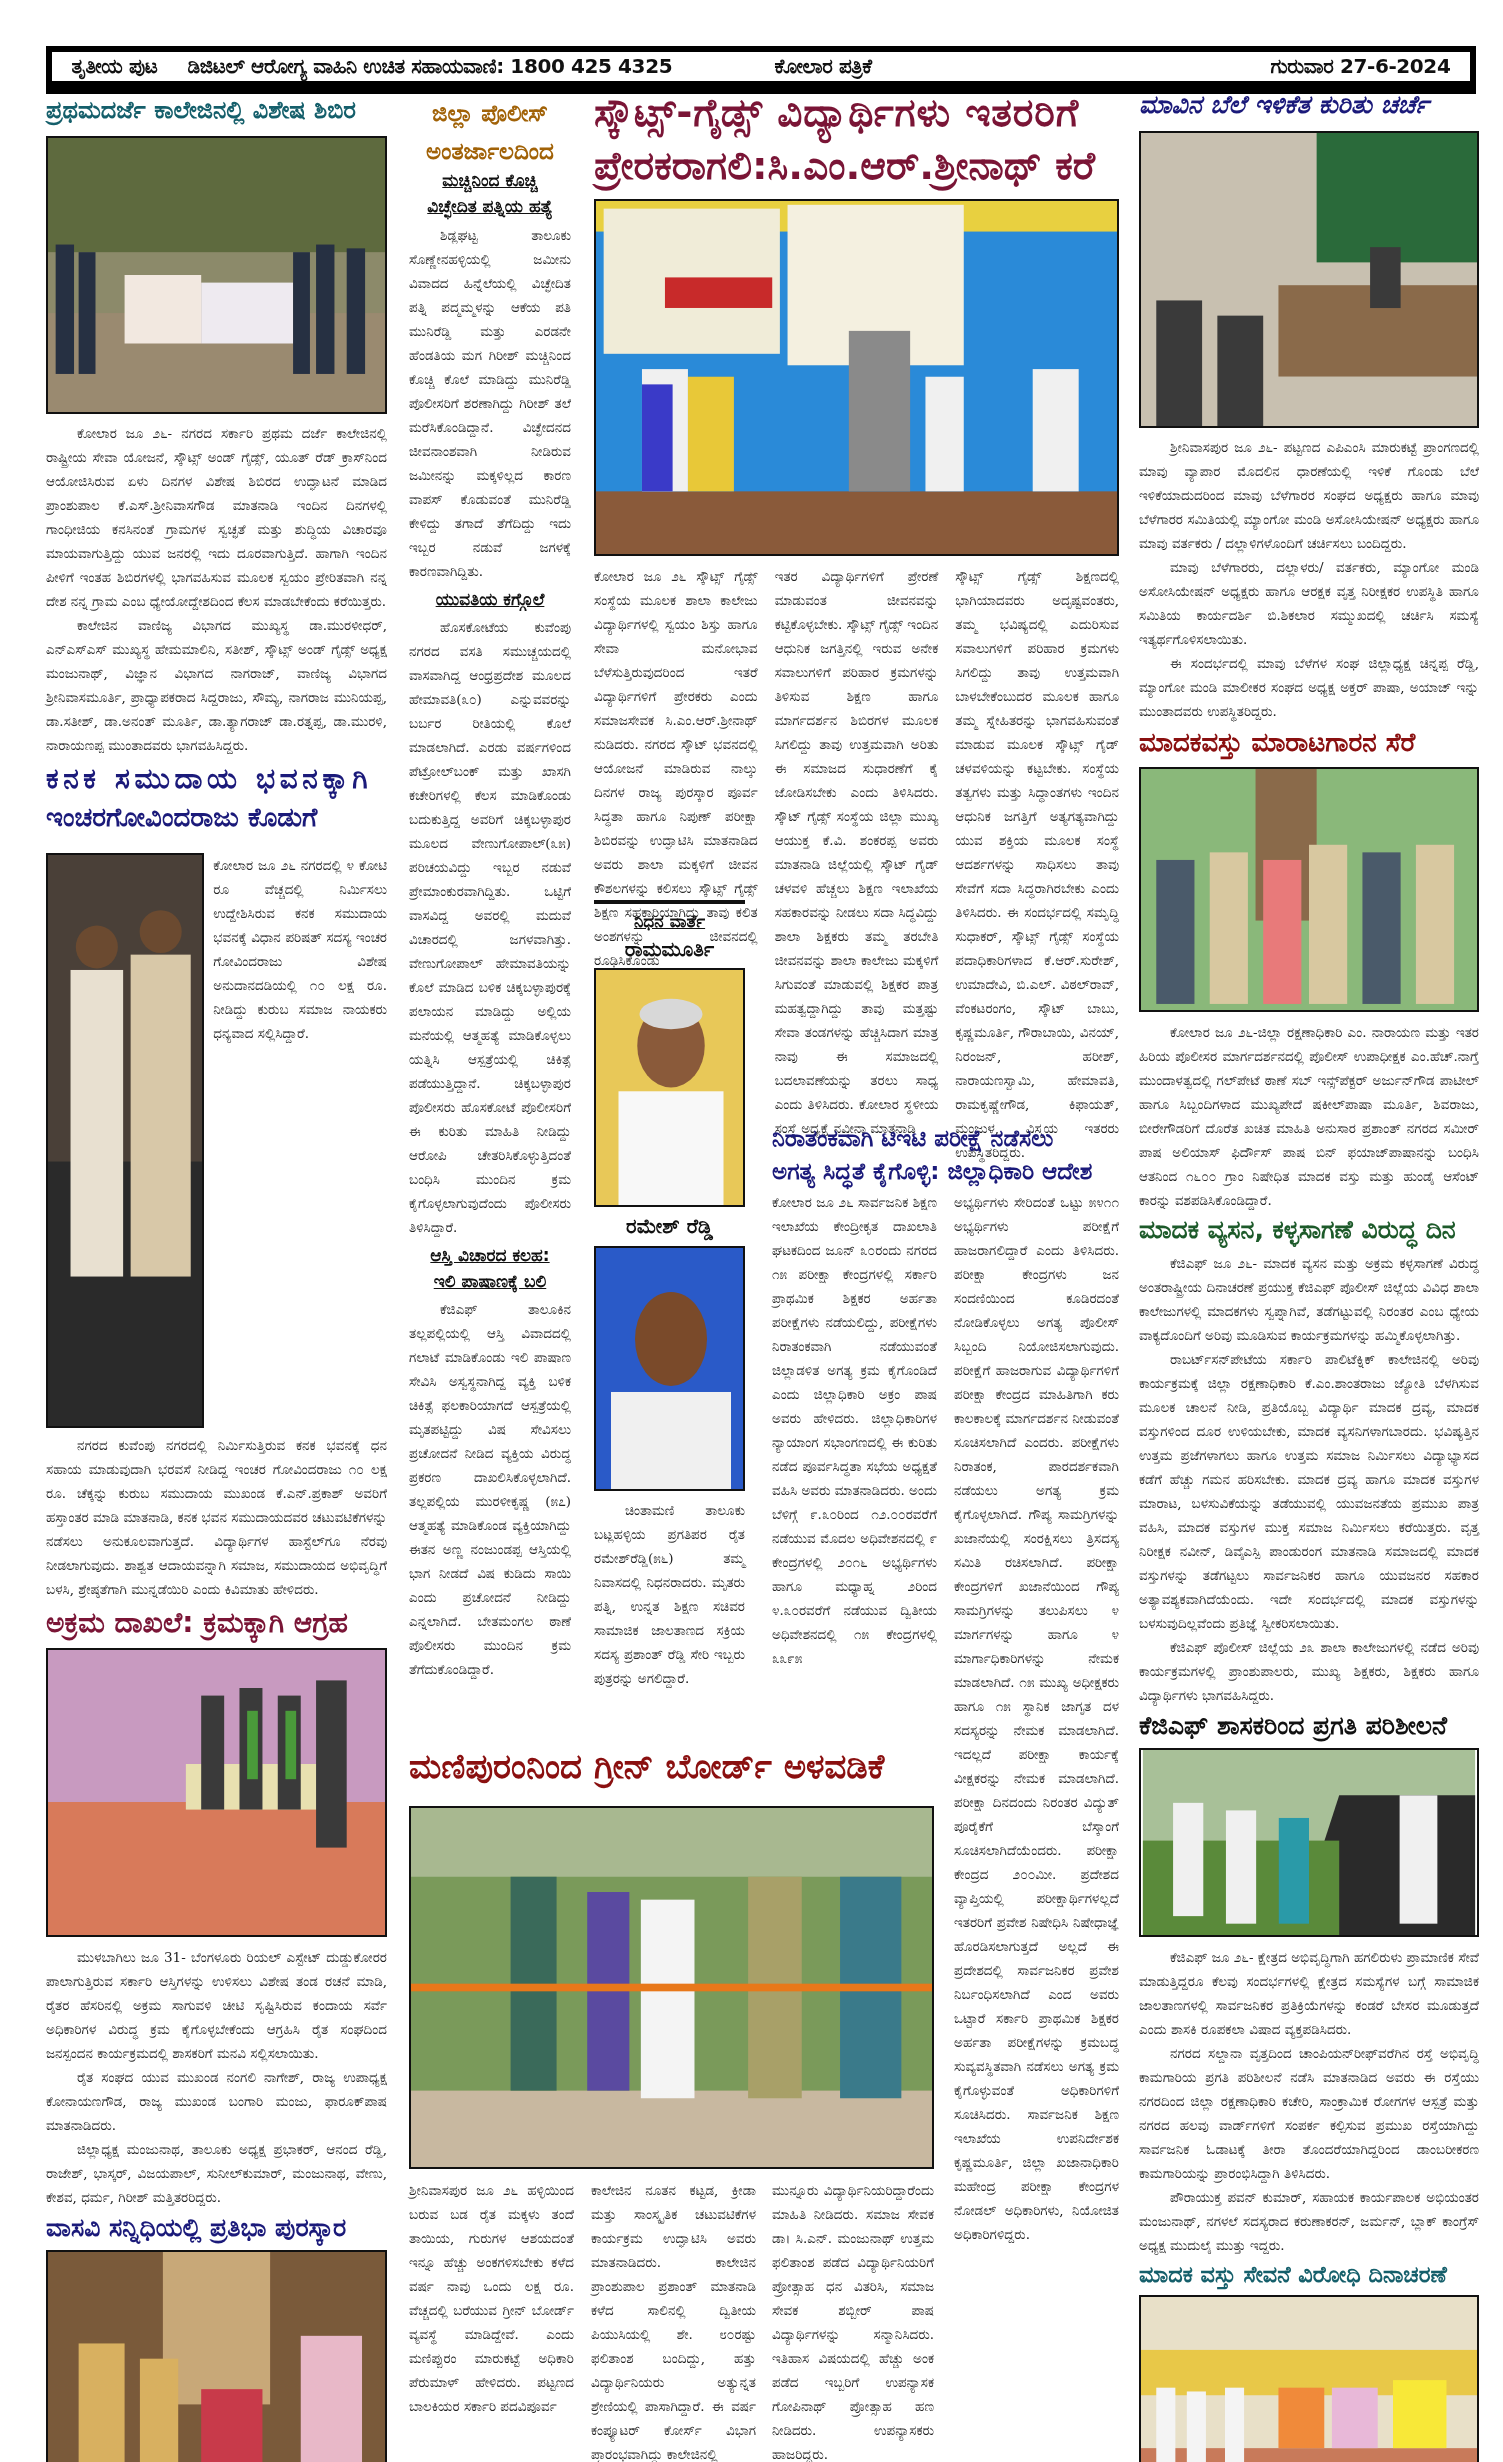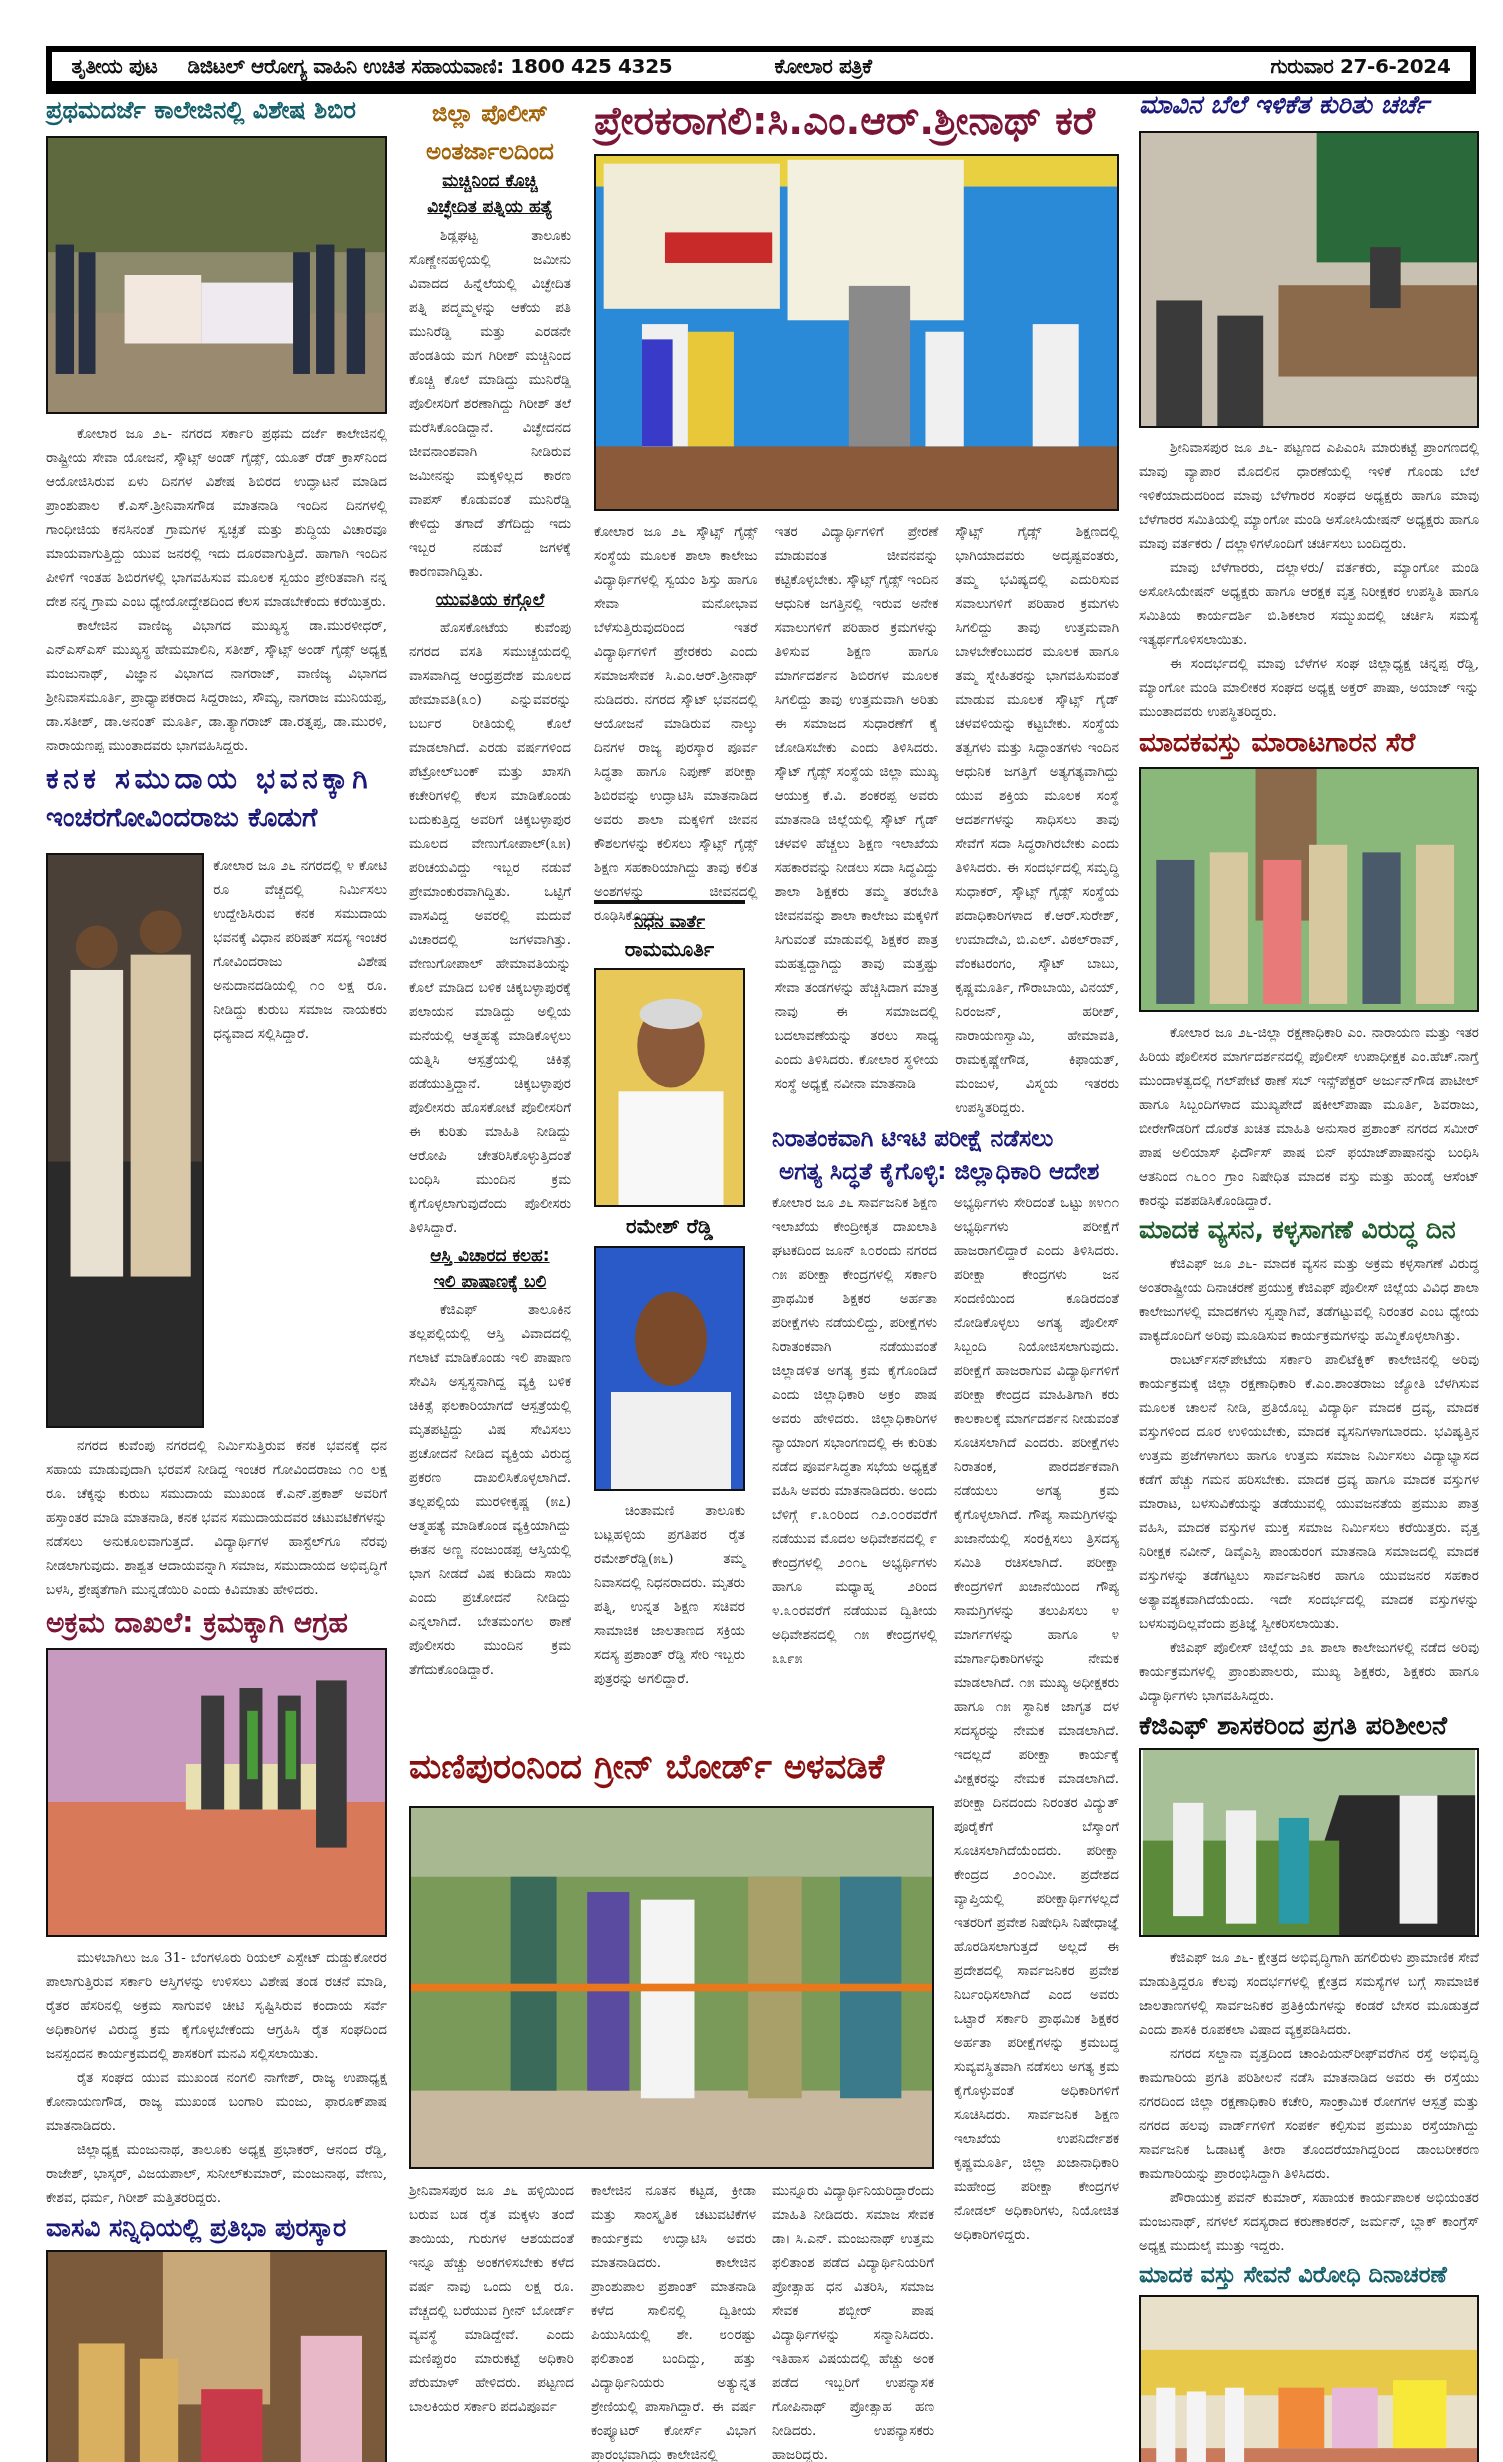--- a/index.html
+++ b/index.html
@@ -153,20 +153,21 @@
       </div>
     <div class="sub">ಆಸ್ತಿ ವಿಚಾರದ ಕಲಹ:</div>
     <div class="sub" style="margin-top:0">ಇಲಿ ಪಾಷಾಣಕ್ಕೆ ಬಲಿ</div>
     <div class="body">
         <p>ಕೆಜಿಎಫ್ ತಾಲೂಕಿನ ತಲ್ಲಪಲ್ಲಿಯಲ್ಲಿ ಆಸ್ತಿ ವಿವಾದದಲ್ಲಿ ಗಲಾಟೆ ಮಾಡಿಕೊಂಡು ಇಲಿ ಪಾಷಾಣ ಸೇವಿಸಿ ಅಸ್ವಸ್ಥನಾಗಿದ್ದ ವ್ಯಕ್ತಿ ಬಳಿಕ ಚಿಕಿತ್ಸೆ ಫಲಕಾರಿಯಾಗದೆ ಆಸ್ಪತ್ರೆಯಲ್ಲಿ ಮೃತಪಟ್ಟಿದ್ದು ವಿಷ ಸೇವಿಸಲು ಪ್ರಚೋದನೆ ನೀಡಿದ ವ್ಯಕ್ತಿಯ ವಿರುದ್ಧ ಪ್ರಕರಣ ದಾಖಲಿಸಿಕೊಳ್ಳಲಾಗಿದೆ. ತಲ್ಲಪಲ್ಲಿಯ ಮುರಳೀಕೃಷ್ಣ (೫೭) ಆತ್ಮಹತ್ಯೆ ಮಾಡಿಕೊಂಡ ವ್ಯಕ್ತಿಯಾಗಿದ್ದು ಈತನ ಅಣ್ಣ ನಂಜುಂಡಪ್ಪ ಆಸ್ತಿಯಲ್ಲಿ ಭಾಗ ನೀಡದೆ ವಿಷ ಕುಡಿದು ಸಾಯಿ ಎಂದು ಪ್ರಚೋದನೆ ನೀಡಿದ್ದು ಎನ್ನಲಾಗಿದೆ. ಬೇತಮಂಗಲ ಠಾಣೆ ಪೊಲೀಸರು ಮುಂದಿನ ಕ್ರಮ ತೆಗೆದುಕೊಂಡಿದ್ದಾರೆ.</p>
       </div>
   </div>
 
   <div class="col c3">
     <div>
+      <div class="hl hl-maroon" style="font-size:39px;letter-spacing:0.8px;">ಸ್ಕೌಟ್ಸ್-ಗೈಡ್ಸ್ ವಿದ್ಯಾರ್ಥಿಗಳು ಇತರರಿಗೆ</div>
       <div class="hl hl-maroon" style="font-size:39px;margin-top:7.7px;">ಪ್ರೇರಕರಾಗಲಿ:ಸಿ.ಎಂ.ಆರ್.ಶ್ರೀನಾಥ್ ಕರೆ</div>
       <div class="photo" style="height:357px;margin-top:10.8px;">
         <svg class="ph" viewBox="0 0 680 462" preserveAspectRatio="none">
           <rect width="680" height="462" fill="#2a8ad8"></rect>
           <rect x="0" y="0" width="680" height="40" fill="#e8d040"></rect>
           <rect x="10" y="10" width="230" height="190" fill="#f0ecd8"></rect>
           <rect x="250" y="5" width="230" height="210" fill="#f4f0e0"></rect>
           <rect x="90" y="100" width="140" height="40" fill="#c82a2a"></rect>
           <rect x="0" y="380" width="680" height="82" fill="#8a5a3a"></rect>
           <g fill="#f0f0f0">
@@ -206,21 +207,21 @@
           <ellipse cx="100" cy="120" rx="48" ry="62" fill="#7a4a2a"></ellipse>
         </svg>
       </div>
       <div class="body">
           <p>ಚಿಂತಾಮಣಿ ತಾಲೂಕು ಬಟ್ಲಹಳ್ಳಿಯ ಪ್ರಗತಿಪರ ರೈತ ರಮೇಶ್‌ರೆಡ್ಡಿ(೫೬) ತಮ್ಮ ನಿವಾಸದಲ್ಲಿ ನಿಧನರಾದರು. ಮೃತರು ಪತ್ನಿ, ಉನ್ನತ ಶಿಕ್ಷಣ ಸಚಿವರ ಸಾಮಾಜಿಕ ಜಾಲತಾಣದ ಸಕ್ರಿಯ ಸದಸ್ಯ ಪ್ರಶಾಂತ್ ರೆಡ್ಡಿ ಸೇರಿ ಇಬ್ಬರು ಪುತ್ರರನ್ನು ಅಗಲಿದ್ದಾರೆ.</p>
         </div>
     </div>
 
     <div style="position:absolute;left:178px;top:1034px;width:347px;">
       <div class="hl hl-navy" style="font-size:23px;">ನಿರಾತಂಕವಾಗಿ ಟಿಇಟಿ ಪರೀಕ್ಷೆ ನಡೆಸಲು</div>
-      <div class="hl hl-navy" style="font-size:23px;margin-top:6.2px;margin-left:7px;">ಅಗತ್ಯ ಸಿದ್ಧತೆ ಕೈಗೊಳ್ಳಿ: ಜಿಲ್ಲಾಧಿಕಾರಿ ಆದೇಶ</div>
+      <div class="hl hl-navy" style="font-size:23px;margin-top:6.2px;">ಅಗತ್ಯ ಸಿದ್ಧತೆ ಕೈಗೊಳ್ಳಿ: ಜಿಲ್ಲಾಧಿಕಾರಿ ಆದೇಶ</div>
       <div class="cols3 body" style="margin-top:6.2px;">
         <div>ಕೋಲಾರ ಜೂ ೨೬ ಸಾರ್ವಜನಿಕ ಶಿಕ್ಷಣ ಇಲಾಖೆಯ ಕೇಂದ್ರೀಕೃತ ದಾಖಲಾತಿ ಘಟಕದಿಂದ ಜೂನ್ ೩೦ರಂದು ನಗರದ ೧೫ ಪರೀಕ್ಷಾ ಕೇಂದ್ರಗಳಲ್ಲಿ ಸರ್ಕಾರಿ ಪ್ರಾಥಮಿಕ ಶಿಕ್ಷಕರ ಅರ್ಹತಾ ಪರೀಕ್ಷೆಗಳು ನಡೆಯಲಿದ್ದು, ಪರೀಕ್ಷೆಗಳು ನಿರಾತಂಕವಾಗಿ ನಡೆಯುವಂತೆ ಜಿಲ್ಲಾಡಳಿತ ಅಗತ್ಯ ಕ್ರಮ ಕೈಗೊಂಡಿದೆ ಎಂದು ಜಿಲ್ಲಾಧಿಕಾರಿ ಅಕ್ರಂ ಪಾಷ ಅವರು ಹೇಳಿದರು. ಜಿಲ್ಲಾಧಿಕಾರಿಗಳ ನ್ಯಾಯಾಂಗ ಸಭಾಂಗಣದಲ್ಲಿ ಈ ಕುರಿತು ನಡೆದ ಪೂರ್ವಸಿದ್ಧತಾ ಸಭೆಯ ಅಧ್ಯಕ್ಷತೆ ವಹಿಸಿ ಅವರು ಮಾತನಾಡಿದರು. ಅಂದು ಬೆಳಿಗ್ಗೆ ೯.೩೦ರಿಂದ ೧೨.೦೦ರವರೆಗೆ ನಡೆಯುವ ಮೊದಲ ಅಧಿವೇಶನದಲ್ಲಿ ೯ ಕೇಂದ್ರಗಳಲ್ಲಿ ೨೦೧೬ ಅಭ್ಯರ್ಥಿಗಳು ಹಾಗೂ ಮಧ್ಯಾಹ್ನ ೨ರಿಂದ ೪.೩೦ರವರೆಗೆ ನಡೆಯುವ ದ್ವಿತೀಯ ಅಧಿವೇಶನದಲ್ಲಿ ೧೫ ಕೇಂದ್ರಗಳಲ್ಲಿ ೩೩೯೫</div>
         <div>ಅಭ್ಯರ್ಥಿಗಳು ಸೇರಿದಂತೆ ಒಟ್ಟು ೫೪೧೧ ಅಭ್ಯರ್ಥಿಗಳು ಪರೀಕ್ಷೆಗೆ ಹಾಜರಾಗಲಿದ್ದಾರೆ ಎಂದು ತಿಳಿಸಿದರು. ಪರೀಕ್ಷಾ ಕೇಂದ್ರಗಳು ಜನ ಸಂದಣಿಯಿಂದ ಕೂಡಿರದಂತೆ ನೋಡಿಕೊಳ್ಳಲು ಅಗತ್ಯ ಪೊಲೀಸ್ ಸಿಬ್ಬಂದಿ ನಿಯೋಜಿಸಲಾಗುವುದು. ಪರೀಕ್ಷೆಗೆ ಹಾಜರಾಗುವ ವಿದ್ಯಾರ್ಥಿಗಳಿಗೆ ಪರೀಕ್ಷಾ ಕೇಂದ್ರದ ಮಾಹಿತಿಗಾಗಿ ಕರು ಕಾಲಕಾಲಕ್ಕೆ ಮಾರ್ಗದರ್ಶನ ನೀಡುವಂತೆ ಸೂಚಿಸಲಾಗಿದೆ ಎಂದರು. ಪರೀಕ್ಷೆಗಳು ನಿರಾತಂಕ, ಪಾರದರ್ಶಕವಾಗಿ ನಡೆಯಲು ಅಗತ್ಯ ಕ್ರಮ ಕೈಗೊಳ್ಳಲಾಗಿದೆ. ಗೌಪ್ಯ ಸಾಮಗ್ರಿಗಳನ್ನು ಖಜಾನೆಯಲ್ಲಿ ಸಂರಕ್ಷಿಸಲು ತ್ರಿಸದಸ್ಯ ಸಮಿತಿ ರಚಿಸಲಾಗಿದೆ. ಪರೀಕ್ಷಾ ಕೇಂದ್ರಗಳಿಗೆ ಖಜಾನೆಯಿಂದ ಗೌಪ್ಯ ಸಾಮಗ್ರಿಗಳನ್ನು ತಲುಪಿಸಲು ೪ ಮಾರ್ಗಗಳನ್ನು ಹಾಗೂ ೪ ಮಾರ್ಗಾಧಿಕಾರಿಗಳನ್ನು ನೇಮಕ ಮಾಡಲಾಗಿದೆ. ೧೫ ಮುಖ್ಯ ಅಧೀಕ್ಷಕರು ಹಾಗೂ ೧೫ ಸ್ಥಾನಿಕ ಜಾಗೃತ ದಳ ಸದಸ್ಯರನ್ನು ನೇಮಕ ಮಾಡಲಾಗಿದೆ. ಇದಲ್ಲದೆ ಪರೀಕ್ಷಾ ಕಾರ್ಯಕ್ಕೆ ವೀಕ್ಷಕರನ್ನು ನೇಮಕ ಮಾಡಲಾಗಿದೆ. ಪರೀಕ್ಷಾ ದಿನದಂದು ನಿರಂತರ ವಿದ್ಯುತ್ ಪೂರೈಕೆಗೆ ಬೆಸ್ಕಾಂಗೆ ಸೂಚಿಸಲಾಗಿದೆಯೆಂದರು. ಪರೀಕ್ಷಾ ಕೇಂದ್ರದ ೨೦೦ಮೀ. ಪ್ರದೇಶದ ವ್ಯಾಪ್ತಿಯಲ್ಲಿ ಪರೀಕ್ಷಾರ್ಥಿಗಳಲ್ಲದೆ ಇತರರಿಗೆ ಪ್ರವೇಶ ನಿಷೇಧಿಸಿ ನಿಷೇಧಾಜ್ಞೆ ಹೊರಡಿಸಲಾಗುತ್ತದೆ ಅಲ್ಲದೆ ಈ ಪ್ರದೇಶದಲ್ಲಿ ಸಾರ್ವಜನಿಕರ ಪ್ರವೇಶ ನಿರ್ಬಂಧಿಸಲಾಗಿದೆ ಎಂದ ಅವರು ಒಟ್ಟಾರೆ ಸರ್ಕಾರಿ ಪ್ರಾಥಮಿಕ ಶಿಕ್ಷಕರ ಅರ್ಹತಾ ಪರೀಕ್ಷೆಗಳನ್ನು ಕ್ರಮಬದ್ಧ ಸುವ್ಯವಸ್ಥಿತವಾಗಿ ನಡೆಸಲು ಅಗತ್ಯ ಕ್ರಮ ಕೈಗೊಳ್ಳುವಂತೆ ಅಧಿಕಾರಿಗಳಿಗೆ ಸೂಚಿಸಿದರು. ಸಾರ್ವಜನಿಕ ಶಿಕ್ಷಣ ಇಲಾಖೆಯ ಉಪನಿರ್ದೇಶಕ ಕೃಷ್ಣಮೂರ್ತಿ, ಜಿಲ್ಲಾ ಖಜಾನಾಧಿಕಾರಿ ಮಹೇಂದ್ರ ಪರೀಕ್ಷಾ ಕೇಂದ್ರಗಳ ನೋಡಲ್ ಅಧಿಕಾರಿಗಳು, ನಿಯೋಜಿತ ಅಧಿಕಾರಿಗಳಿದ್ದರು.</div>
       </div>
     </div>
 
     <div style="position:absolute;left:-185px;top:1656px;width:525px;">
       <div class="hl hl-red" style="font-size:34px;">ಮಣಿಪುರಂನಿಂದ ಗ್ರೀನ್ ಬೋರ್ಡ್ ಅಳವಡಿಕೆ</div>
     </div>
   </div>

